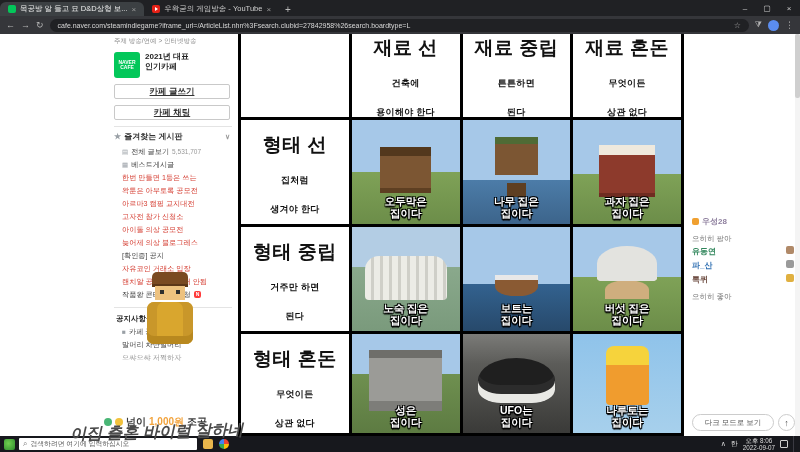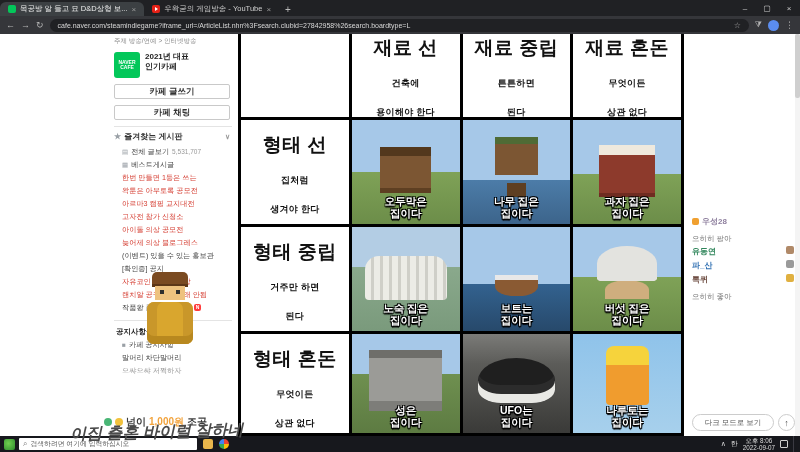--- a/index.html
+++ b/index.html
@@ -30,21 +30,21 @@
 
   
   .page{position:absolute;top:34px;left:0;width:800px;height:402px;background:#fff;}
 
   
   .side{position:absolute;left:112px;top:0;width:126px;height:402px;background:#fff;}
   .crumb{font-size:6.5px;color:#8a8a8a;padding:3px 0 0 2px;white-space:nowrap;}
   .cafe-badge{display:flex;align-items:flex-start;gap:5px;margin:6px 0 0 2px;}
   .badge-logo{width:26px;height:26px;background:#03c75a;border-radius:3px;display:flex;flex-direction:column;align-items:center;justify-content:center;color:#fff;font-size:5px;font-weight:bold;line-height:1.1;}
   .badge-text{font-size:8px;font-weight:bold;color:#222;line-height:1.25;}
-  .side-btn{width:116px;height:15px;border:1px solid #c9c9c9;border-radius:2px;background:#fff;display:flex;align-items:center;justify-content:center;font-size:8.5px;font-weight:bold;color:#333;margin:6px 0 0 2px;}
+  .side-btn{width:116px;height:15px;border:1px solid #c9c9c9;border-radius:2px;background:#fff;display:flex;align-items:center;justify-content:center;font-size:8.5px;font-weight:bold;color:#333;margin:6px 0 0 2px;text-decoration:underline;}
   .s-divider{width:118px;border-top:1px solid #e4e4e4;margin:6px 0 4px 2px;}
   .fav-head{display:flex;align-items:center;gap:3px;font-size:8px;font-weight:bold;color:#333;margin:2px 0 3px 2px;}
   .fav-head .star{color:#9aa0a6;font-size:8px;}
   .fav-head .chev{margin-left:auto;margin-right:8px;color:#999;font-size:7px;}
   .s-item{height:13px;display:flex;align-items:center;font-size:7.2px;color:#444;padding-left:10px;white-space:nowrap;overflow:hidden;}
   .s-item .s-ico{color:#9aa0a6;margin-right:3px;font-size:6.5px;}
   .s-item.red .s-label{color:#d43b2f;}
   .s-item.gray .s-label{color:#9a9a9a;}
   .s-count{color:#999;font-size:6.5px;margin-left:3px;}
   .n-badge{background:#ff3b3b;color:#fff;font-size:5px;font-weight:bold;border-radius:2px;padding:0 2px;margin-left:3px;line-height:7px;}
@@ -204,23 +204,20 @@
       <div class="s-item red">
           <span class="s-label">고자전 참가 신청소</span>
         </div>
       <div class="s-item red">
           <span class="s-label">아이돌 의상 공모전</span>
         </div>
       <div class="s-item red">
           <span class="s-label">늦어제 의상 블로그레스</span>
         </div>
       <div class="s-item">
-          <span class="s-label">(이벤트) 있을 수 있는 홍보관</span>
-        </div>
-      <div class="s-item">
           <span class="s-label">[확인증] 공지</span>
         </div>
       <div class="s-item red">
           <span class="s-label">자유코인 거래소 입장</span>
         </div>
       <div class="s-item red">
           <span class="s-label">랜치알 공구 소긴거래 안됨</span>
         </div>
       <div class="s-item">
         <span class="s-label">작품왕 콘테스트 신청</span>

